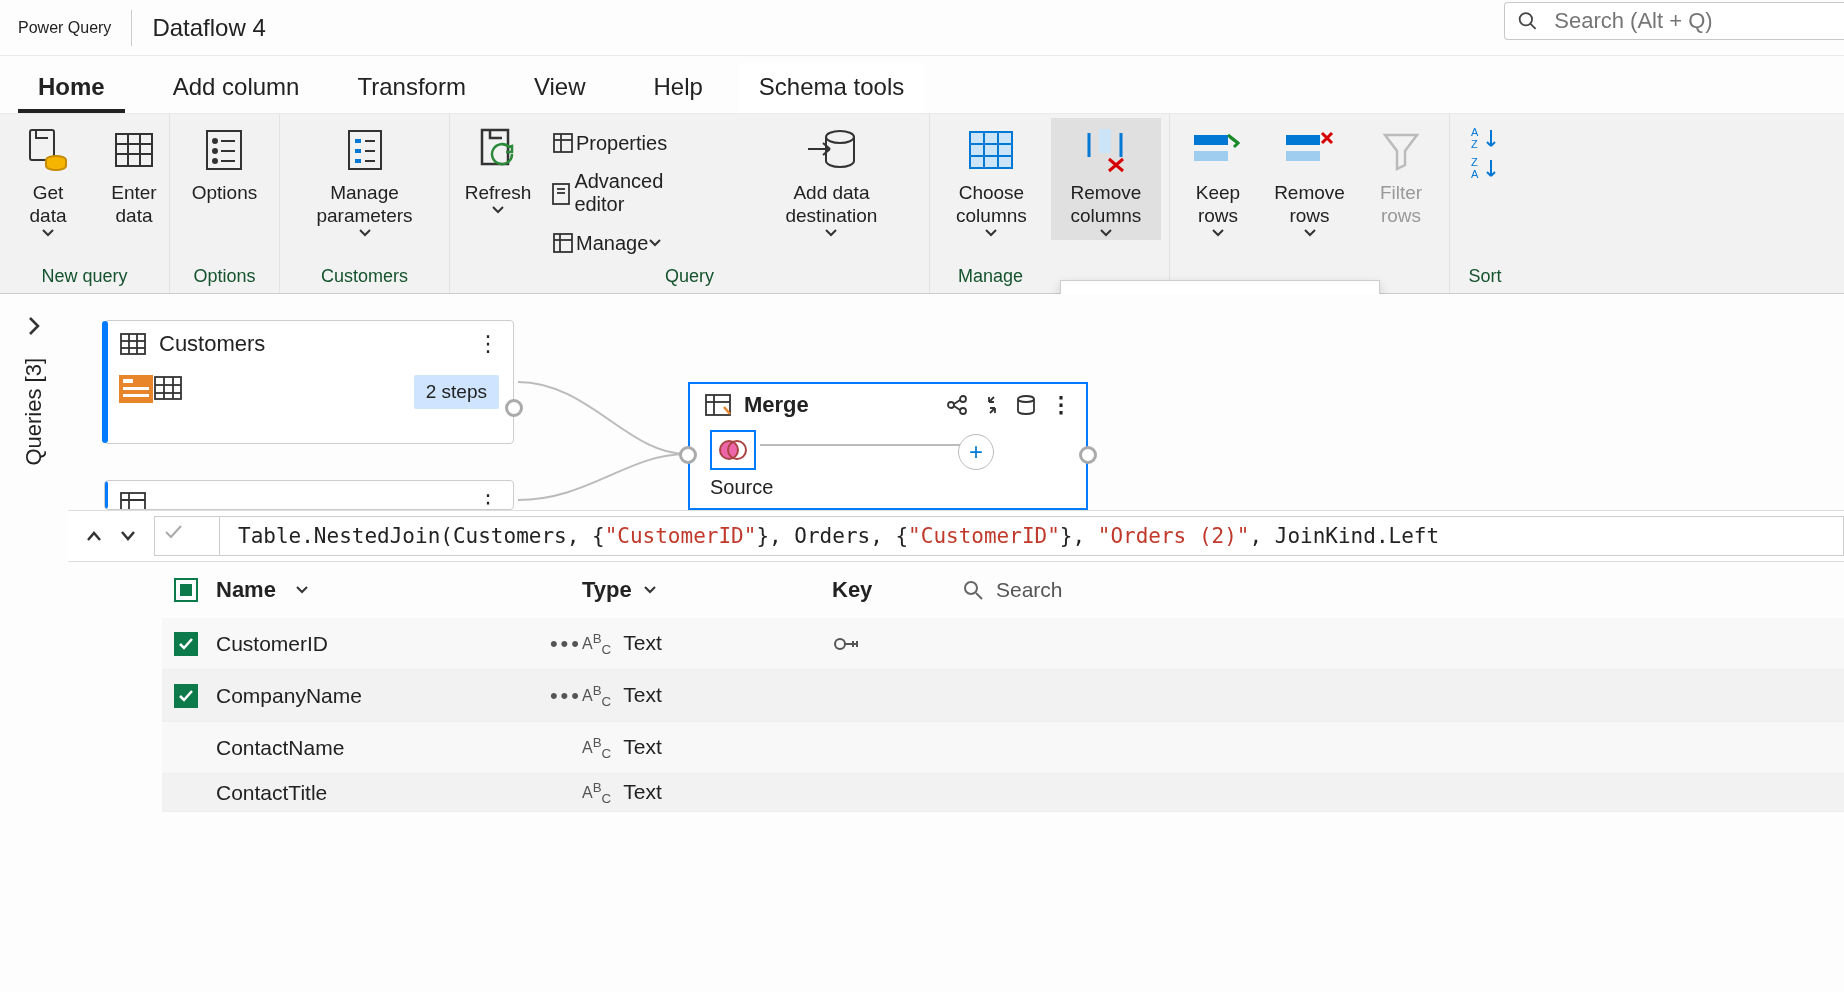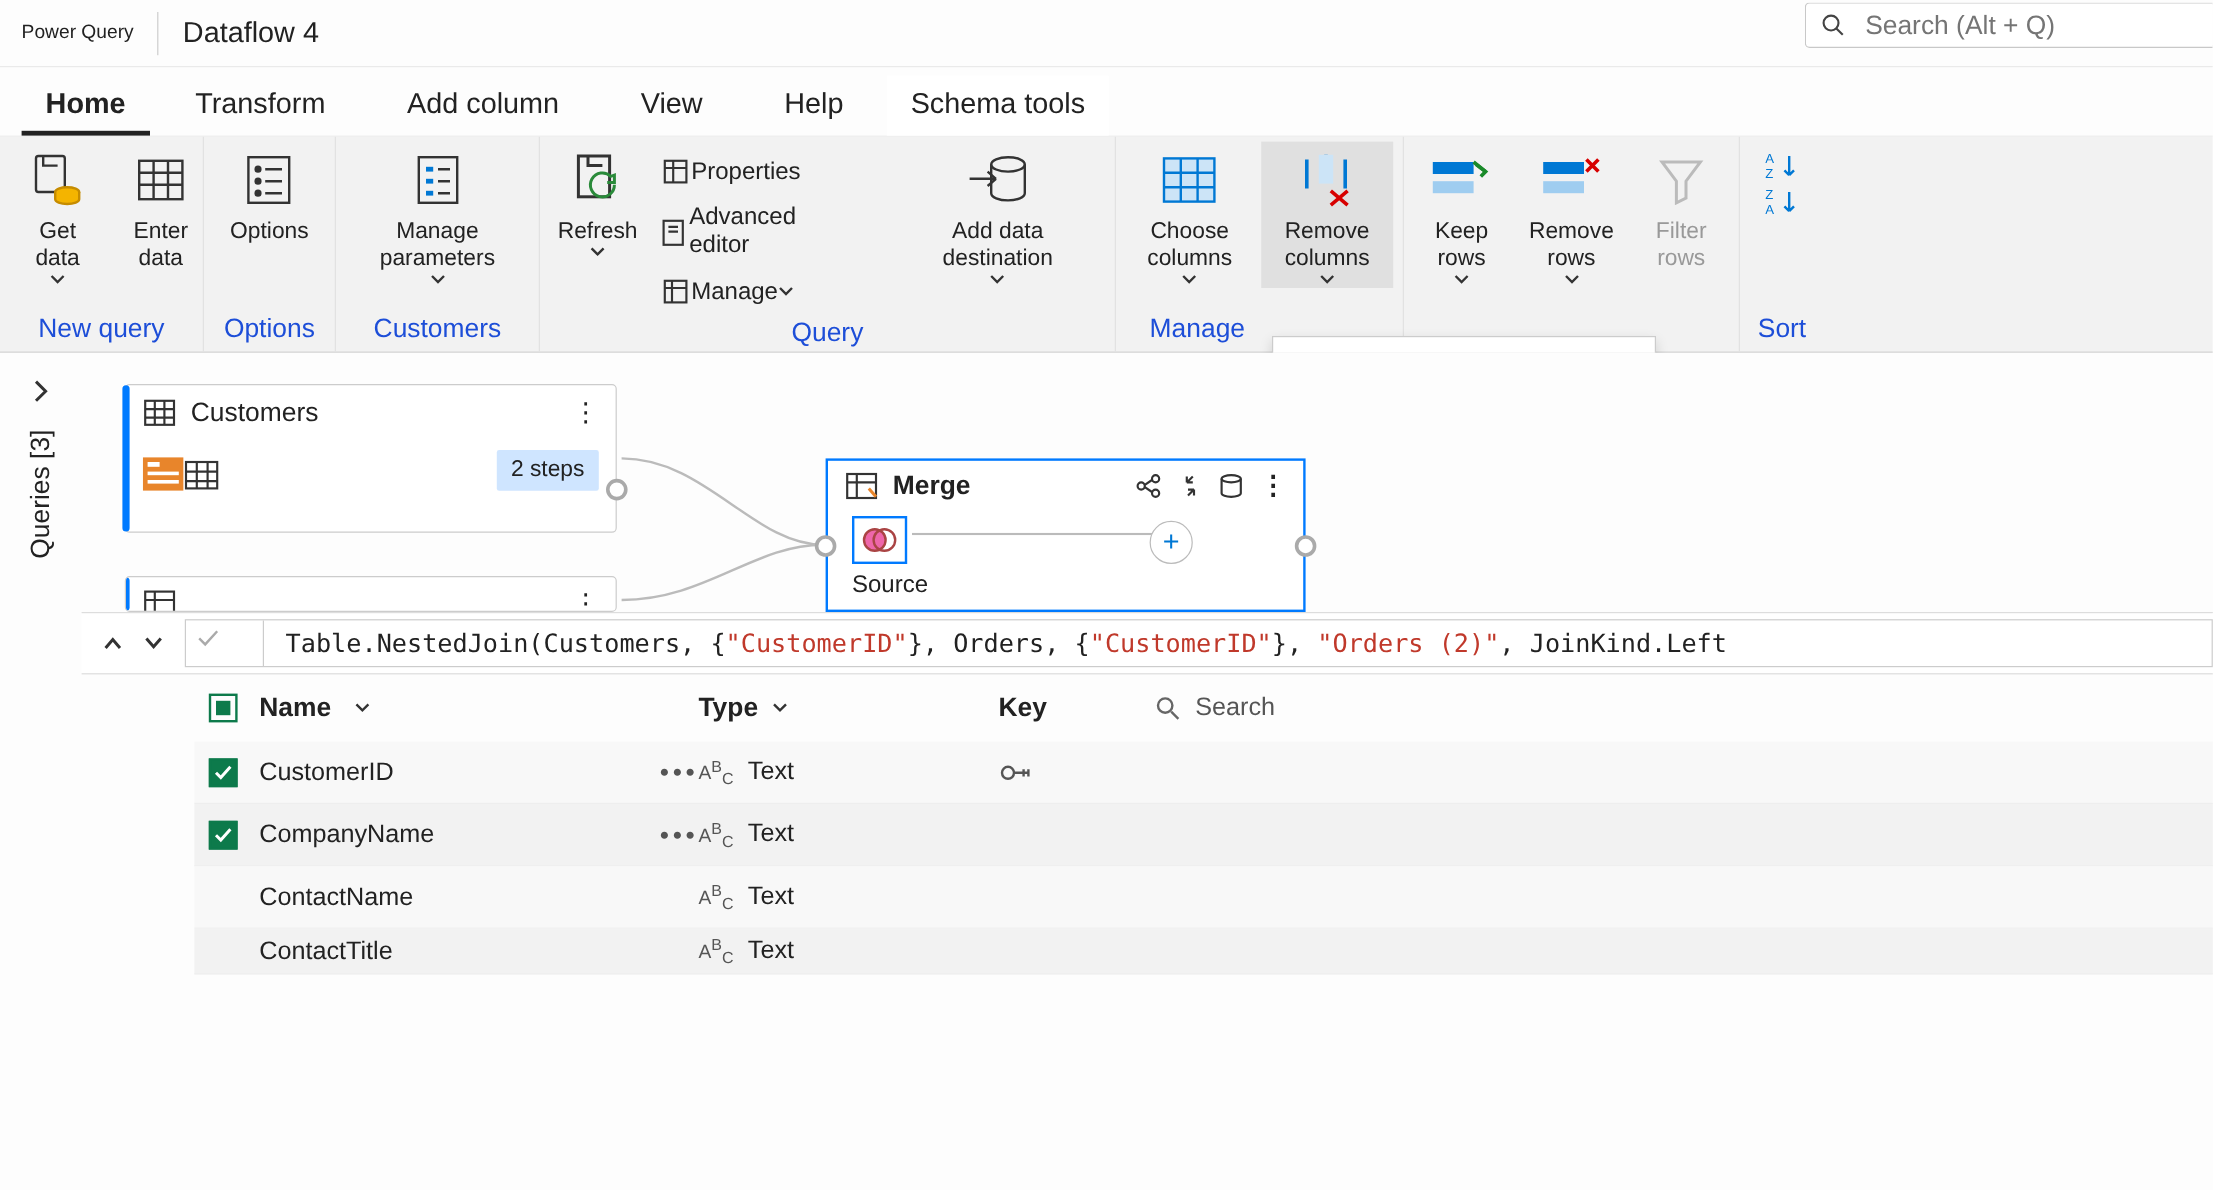--- a/index.html
+++ b/index.html
@@ -14,41 +14,41 @@
   
   .tabs{height:58px;display:flex;align-items:flex-end;padding:0 18px;background:#fdfdfd;border-bottom:1px solid #eaeaea;gap:0px;}
   .tab{padding:10px 20px 8px;font-size:24px;color:#222;cursor:pointer;}
   .tab.active{font-weight:600;border-bottom:4px solid #222;}
   .tab:not(.active){border-bottom:4px solid transparent;}
   .tab.schema{background:#fff;}
   
   .ribbon{height:180px;background:#f2f2f2;display:flex;border-bottom:1px solid #ccc;position:relative;overflow:visible;}
   .group{display:flex;flex-direction:column;border-right:1px solid #e2e2e2;padding:4px 8px 0;}
   .group .row{display:flex;align-items:flex-start;gap:6px;}
-  .group .label{text-align:center;font-size:22px;color:#1d4ed8;padding:4px 0 6px;}
+  .group .label{text-align:center;font-size:18px;color:#14532d;padding:4px 0 6px;}
   .bigbtn{display:flex;flex-direction:column;align-items:center;justify-content:flex-start;padding:6px 8px 2px;min-width:80px;text-align:center;font-size:19px;line-height:1.2;cursor:pointer;}
   .bigbtn .icon{width:56px;height:52px;display:flex;align-items:center;justify-content:center;margin-bottom:6px;}
   .bigbtn.disabled{color:#999;}
   .bigbtn.shade{background:#e0e0e0;}
   .smallbtn{display:flex;align-items:center;font-size:20px;padding:4px 6px;cursor:pointer;}
   .smallbtn .icon{width:26px;height:26px;display:flex;align-items:center;justify-content:center;}
   svg{display:block;}
   
   .dropdown{position:absolute;top:166px;left:1060px;background:#fff;border:1px solid #ccc;box-shadow:0 4px 10px rgba(0,0,0,0.15);padding:6px 0;z-index:50;width:320px;}
   .dd-item{display:flex;align-items:center;gap:16px;padding:10px 16px;font-size:21px;cursor:pointer;}
   .hlbox{border:4px solid #d70000;}
   
   .side{position:absolute;left:0;top:294px;bottom:0;width:68px;display:flex;flex-direction:column;align-items:center;padding-top:20px;gap:20px;}
   .side .vtext{writing-mode:vertical-rl;transform:rotate(180deg);font-size:22px;}
   
   .canvas{position:absolute;left:68px;right:0;top:294px;bottom:0;}
   .qcard{position:absolute;background:#fff;border:1px solid #ccc;border-radius:4px;}
   .qcard .bar{position:absolute;left:-3px;top:0;bottom:0;width:6px;background:#007aff;border-radius:3px;}
   .qcard .head{display:flex;align-items:center;gap:12px;padding:10px 14px;font-size:22px;}
-  .qcard .body{display:flex;align-items:flex-end;padding:8px 14px 12px;}
+  .qcard .body{display:flex;align-items:flex-start;padding:8px 14px 12px;}
   .stepbadge{background:#cfe5ff;padding:6px 12px;font-size:19px;border-radius:2px;}
   .port{position:absolute;width:18px;height:18px;border:3px solid #aaa;background:#fff;border-radius:50%;}
   .plus{position:absolute;width:36px;height:36px;border:1px solid #bbb;background:#fff;border-radius:50%;display:flex;align-items:center;justify-content:center;color:#0078d4;font-size:24px;}
   .mergecard{position:absolute;border:2px solid #007aff;background:#fff;}
   .mergehead{display:flex;align-items:center;justify-content:space-between;padding:8px 14px 2px;font-size:22px;font-weight:600;}
   .mergeicons{display:flex;gap:14px;align-items:center;}
   .mergebody{padding:10px 20px 12px;display:flex;flex-direction:column;align-items:flex-start;}
   .srcicon{border:2px solid #007aff;padding:6px;}
   
   .fbar{position:absolute;left:68px;right:0;top:510px;height:52px;display:flex;align-items:center;border-top:1px solid #ddd;border-bottom:1px solid #ddd;background:#fff;}
@@ -87,22 +87,22 @@
     <svg width="24" height="24" viewBox="0 0 24 24" fill="none" stroke="#444" stroke-width="2">
         <circle cx="10" cy="10" r="7"></circle>
         <line x1="15" y1="15" x2="21" y2="21"></line>
       </svg>
     <input placeholder="Search (Alt + Q)" style="">
   </div>
 </div>
 
 <div class="tabs">
   <div class="tab active">Home</div>
+  <div class="tab" style="margin-left:28px">Add column</div>
   <div class="tab" style="margin-left:18px">Transform</div>
-  <div class="tab" style="margin-left:28px">Add column</div>
   <div class="tab" style="margin-left:28px">View</div>
   <div class="tab" style="margin-left:28px">Help</div>
   <div class="tab schema" style="margin-left:16px">Schema tools</div>
 </div>
 
 <div class="ribbon">
 
   <div class="group" style="width:170px">
     <div class="row" style="flex:1">
       <div class="bigbtn">

